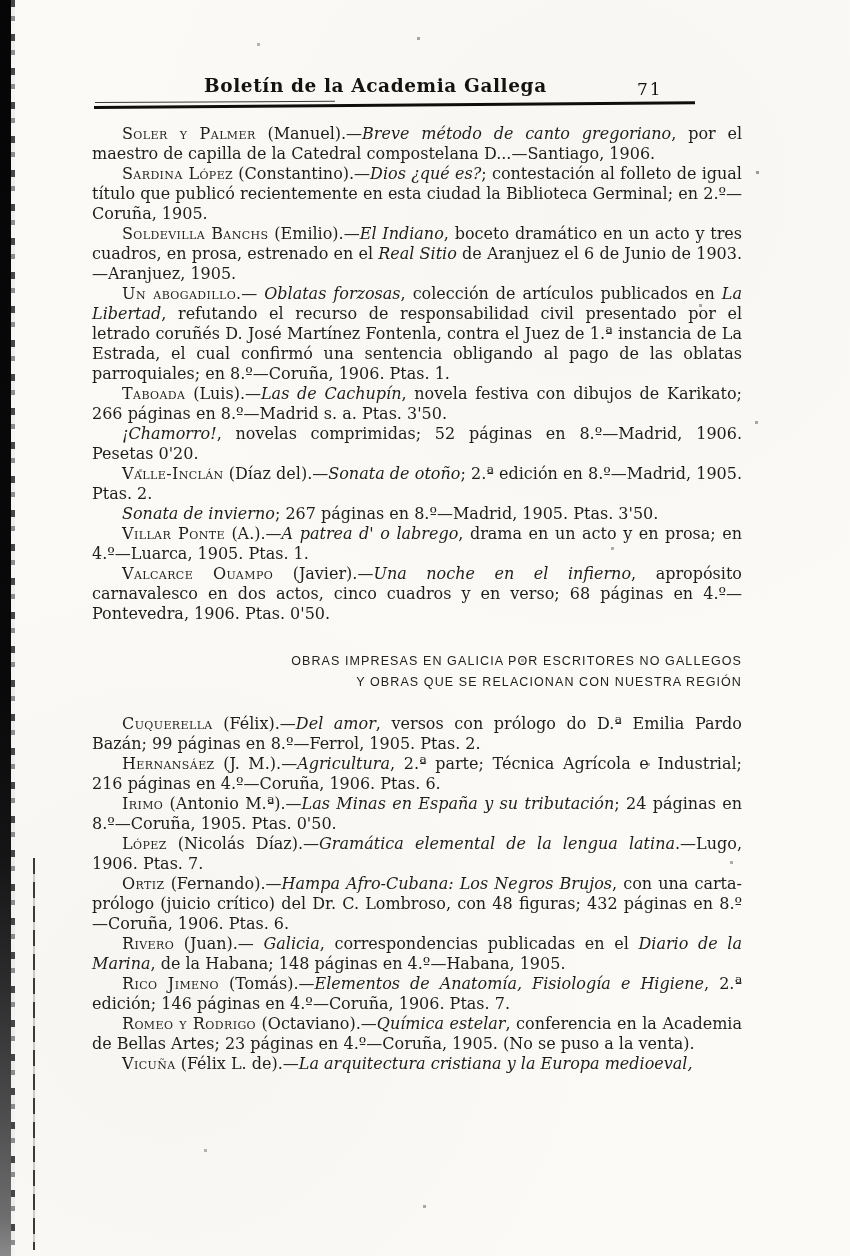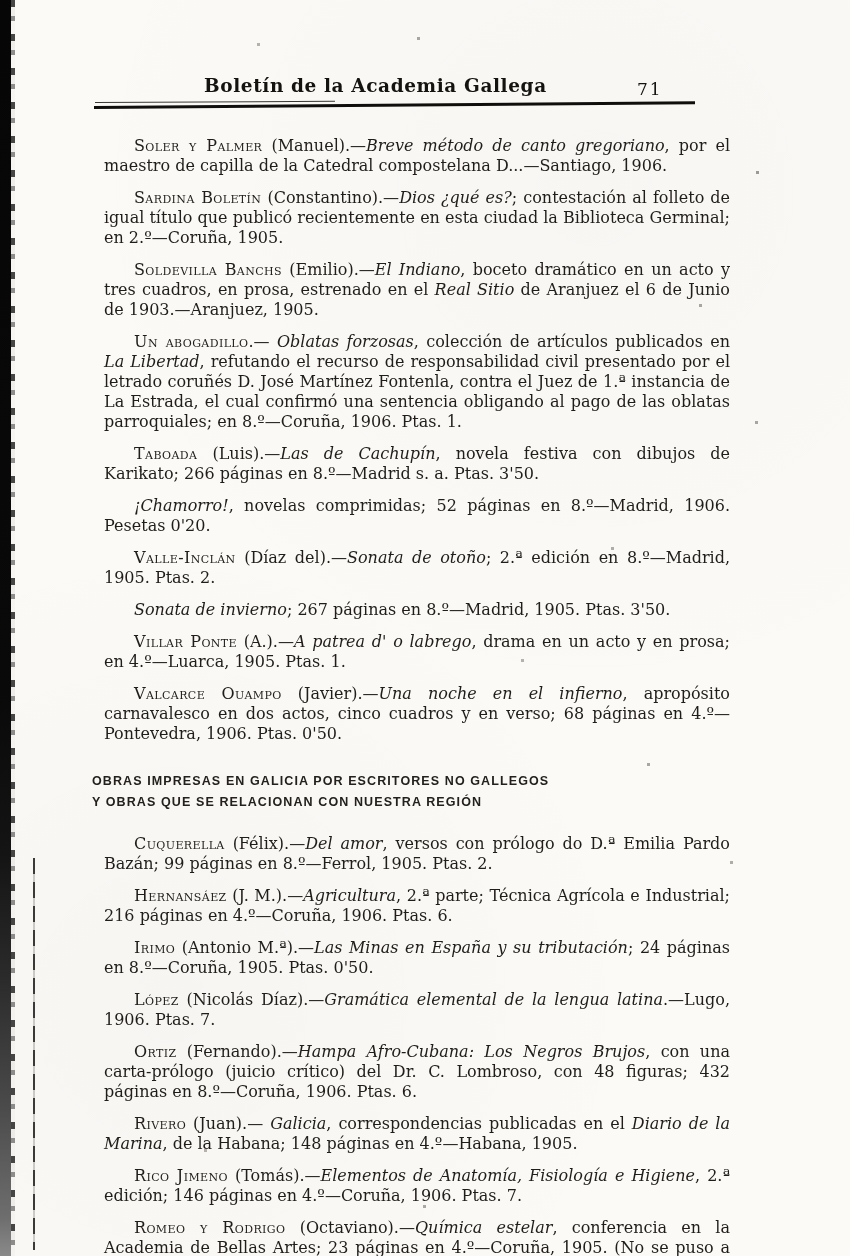--- a/index.html
+++ b/index.html
@@ -96,31 +96,31 @@
   
   .content {
     position: absolute;
     left: 92px; top: 124px;
     width: 650px;
     font-size: 16px;
     line-height: 20px;
     text-align: justify;
   }
   p.entry {
-    margin: 12px;
+    margin: 0;
     text-indent: 30px;
   }
   .sc { font-variant: small-caps; letter-spacing: 0.4px; }
   .i  { font-style: italic; }
   .section-heading {
     margin: 27px 0 21px 0;
-    text-align: left;
+    text-align: right;
     text-indent: 0;
     font-family: "Liberation Sans", sans-serif;
-    font-weight: bold;
+    font-weight: normal;
     font-size: 12.5px;
     letter-spacing: 1.1px;
     line-height: 21px;
     color: #24211d;
   }
 </style>
 </head>
 <body>
 
 <div class="page">
@@ -134,21 +134,21 @@
 
   <div class="page-number">71</div>
 
   <div class="header-rule-thin"></div>
   <div class="header-rule"></div>
 
   <div class="content">
 
     <div>
         <p class="entry"><span class="sc">Soler y Palmer</span><span class="n"> (Manuel).—</span><span class="i">Breve método de canto gregoriano</span><span class="n">, por el maestro de capilla de la Catedral compostelana D...—Santiago, 1906.</span></p>
-        <p class="entry"><span class="sc">Sardina Boletín</span><span class="n"> (Constantino).—</span><span class="i">Dios ¿qué es?</span><span class="n">; contestación al folleto de igual título que publicó recientemente en esta ciudad la Biblioteca Germinal; en 2.º—Coruña, 1905.</span></p>
+        <p class="entry"><span class="sc">Sardina López</span><span class="n"> (Constantino).—</span><span class="i">Dios ¿qué es?</span><span class="n">; contestación al folleto de igual título que publicó recientemente en esta ciudad la Biblioteca Germinal; en 2.º—Coruña, 1905.</span></p>
         <p class="entry"><span class="sc">Soldevilla Banchs</span><span class="n"> (Emilio).—</span><span class="i">El Indiano</span><span class="n">, boceto dramático en un acto y tres cuadros, en prosa, estrenado en el </span><span class="i">Real Sitio</span><span class="n"> de Aranjuez el 6 de Junio de 1903.—Aranjuez, 1905.</span></p>
         <p class="entry"><span class="sc">Un abogadillo</span><span class="n">.— </span><span class="i">Oblatas forzosas</span><span class="n">, colección de artículos publicados en </span><span class="i">La Libertad</span><span class="n">, refutando el recurso de responsabilidad civil presentado por el letrado coruñés D. José Martínez Fontenla, contra el Juez de 1.ª instancia de La Estrada, el cual confirmó una sentencia obligando al pago de las oblatas parroquiales; en 8.º—Coruña, 1906. Ptas. 1.</span></p>
         <p class="entry"><span class="sc">Taboada</span><span class="n"> (Luis).—</span><span class="i">Las de Cachupín</span><span class="n">, novela festiva con dibujos de Karikato; 266 páginas en 8.º—Madrid s. a. Ptas. 3'50.</span></p>
         <p class="entry"><span class="i">¡Chamorro!</span><span class="n">, novelas comprimidas; 52 páginas en 8.º—Madrid, 1906. Pesetas 0'20.</span></p>
         <p class="entry"><span class="sc">Valle-Inclán</span><span class="n"> (Díaz del).—</span><span class="i">Sonata de otoño</span><span class="n">; 2.ª edición en 8.º—Madrid, 1905. Ptas. 2.</span></p>
         <p class="entry"><span class="i">Sonata de invierno</span><span class="n">; 267 páginas en 8.º—Madrid, 1905. Ptas. 3'50.</span></p>
         <p class="entry"><span class="sc">Villar Ponte</span><span class="n"> (A.).—</span><span class="i">A patrea d' o labrego</span><span class="n">, drama en un acto y en prosa; en 4.º—Luarca, 1905. Ptas. 1.</span></p>
         <p class="entry"><span class="sc">Valcarce Ouampo</span><span class="n"> (Javier).—</span><span class="i">Una noche en el infierno</span><span class="n">, apropósito carnavalesco en dos actos, cinco cuadros y en verso; 68 páginas en 4.º—Pontevedra, 1906. Ptas. 0'50.</span></p>
       </div>
 

